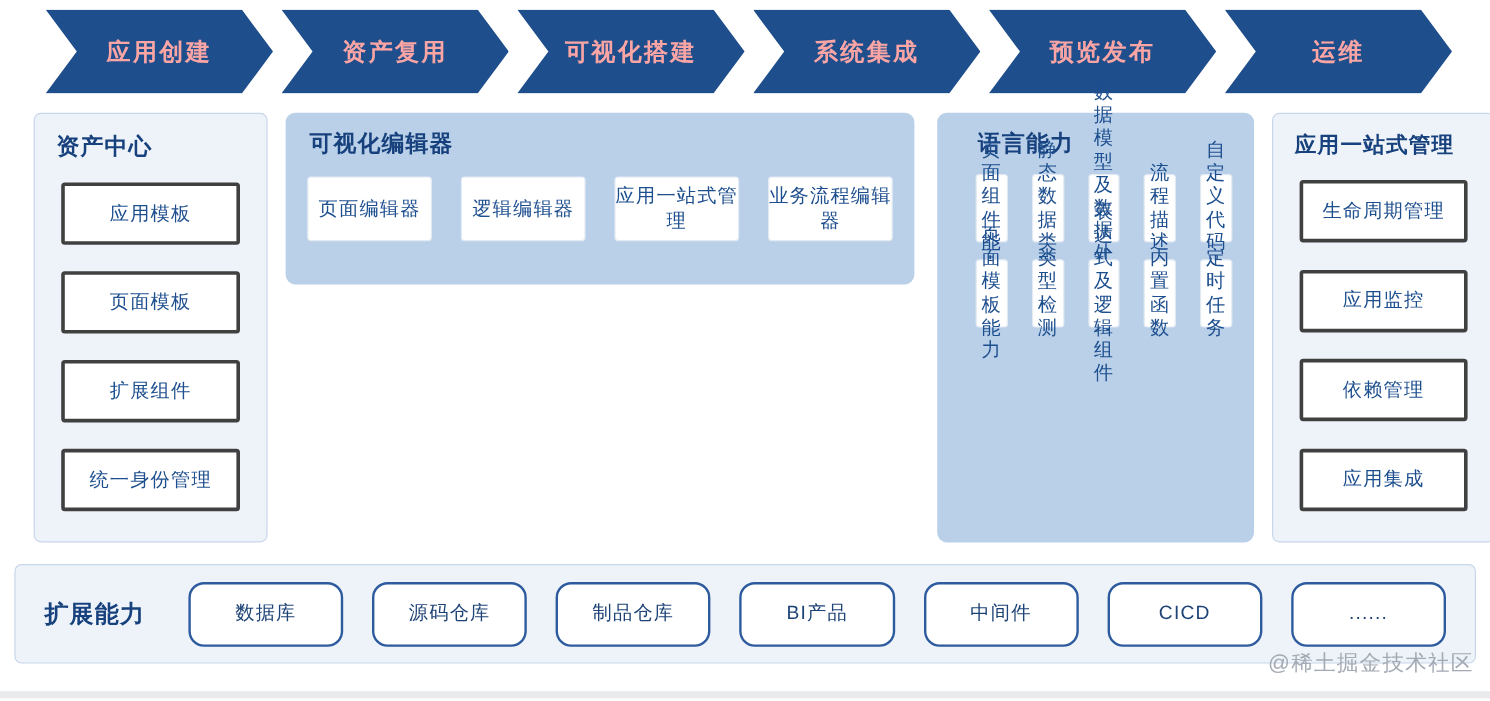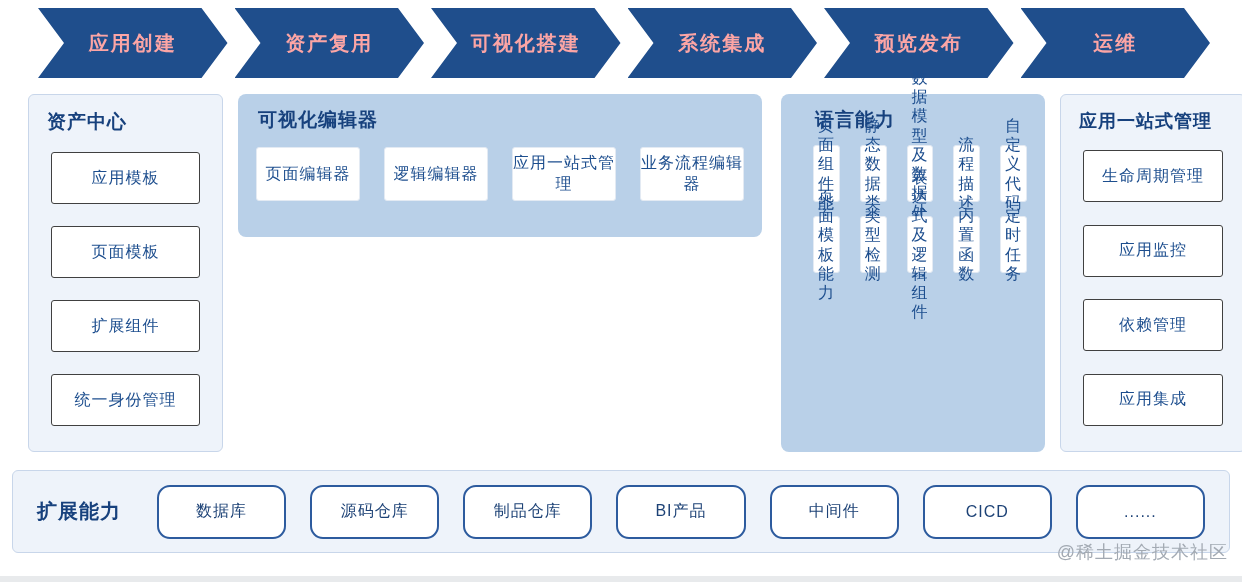--- a/index.html
+++ b/index.html
@@ -35,21 +35,21 @@
   .side-panel.right { width: 186px; }
   .panel-title {
     color: #17417d; font-weight: bold; font-size: 19px; letter-spacing: 1px;
     margin: 2px 2px 6px 2px;
   }
   .side-panel .boxes {
     flex: 1; display: flex; flex-direction: column; justify-content: space-around;
     padding: 0 6px;
   }
   .white-box {
-    background: #ffffff; border: 1px solid #404040; border-radius: 3px;
+    background: #ffffff; border: 3px solid #404040; border-radius: 3px;
     height: 52px; display: flex; align-items: center; justify-content: center;
     color: #1d4e8e; font-size: 16px; letter-spacing: 1px; text-align: center;
   }
 
   .middle { flex: 1; display: flex; flex-direction: row; gap: 19px; }
   .blue-section {
     background: #b9d0e8; border-radius: 8px; padding: 11px 18px 14px 18px;
   }
   .blue-section .panel-title { margin-bottom: 10px; }
   .editor-section { height: 143px; }

